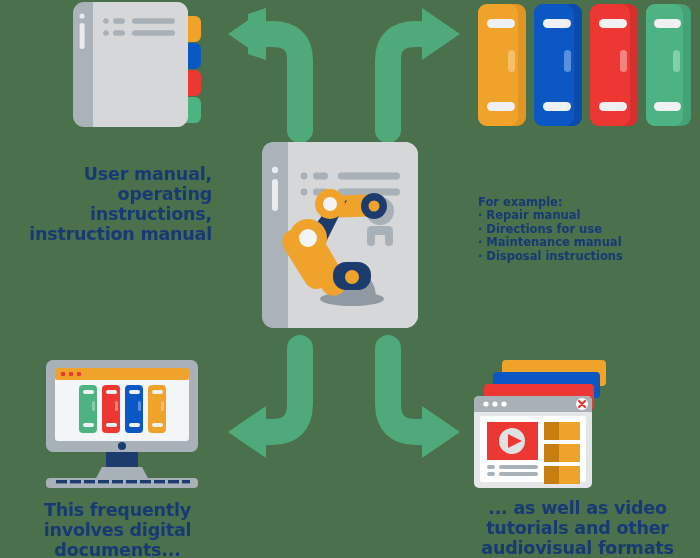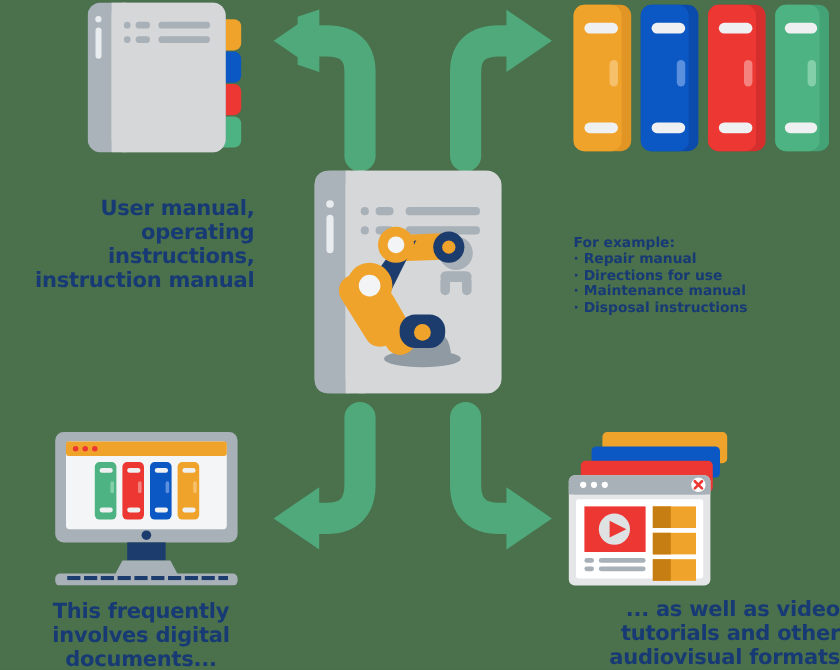--- a/index.html
+++ b/index.html
@@ -28,21 +28,21 @@
     font-family: "DejaVu Sans", sans-serif;
     font-weight: bold;
     font-size: 17.5px;
     line-height: 20px;
     letter-spacing: -0.2px;
     white-space: pre-line;
   }
   .caption.tl { left: 0; top: 140px; width: 212px; text-align: right; margin-top: 24px; }
   .caption.tr { left: 478px; top: 140px; width: 222px; text-align: left; }
   .caption.bl { left: 10px; top: 500px; width: 215px; text-align: center; }
-  .caption.br { left: 455px; top: 498px; width: 245px; text-align: right; }
+  .caption.br { left: 455px; top: 498px; width: 245px; text-align: center; }
 
   .sub-list {
     position: absolute;
     left: 478px; top: 196px;
     width: 230px;
     color: #173a74;
     font-family: "DejaVu Sans", sans-serif;
     font-weight: bold;
     font-size: 11.5px;
     line-height: 13.4px;

